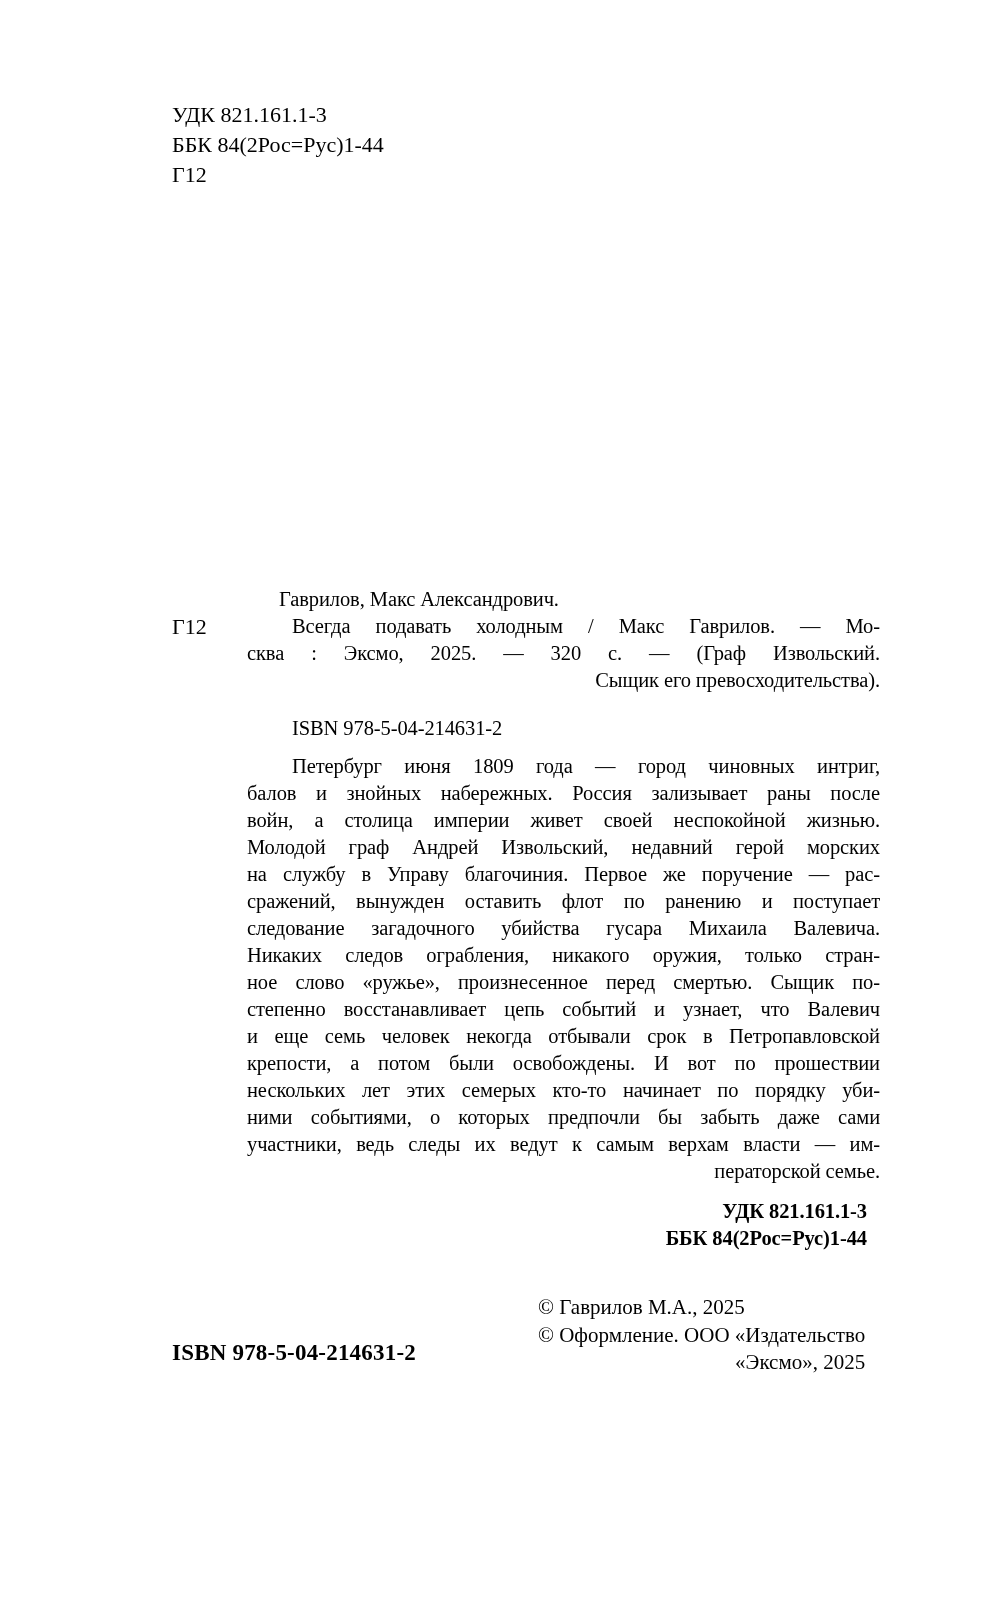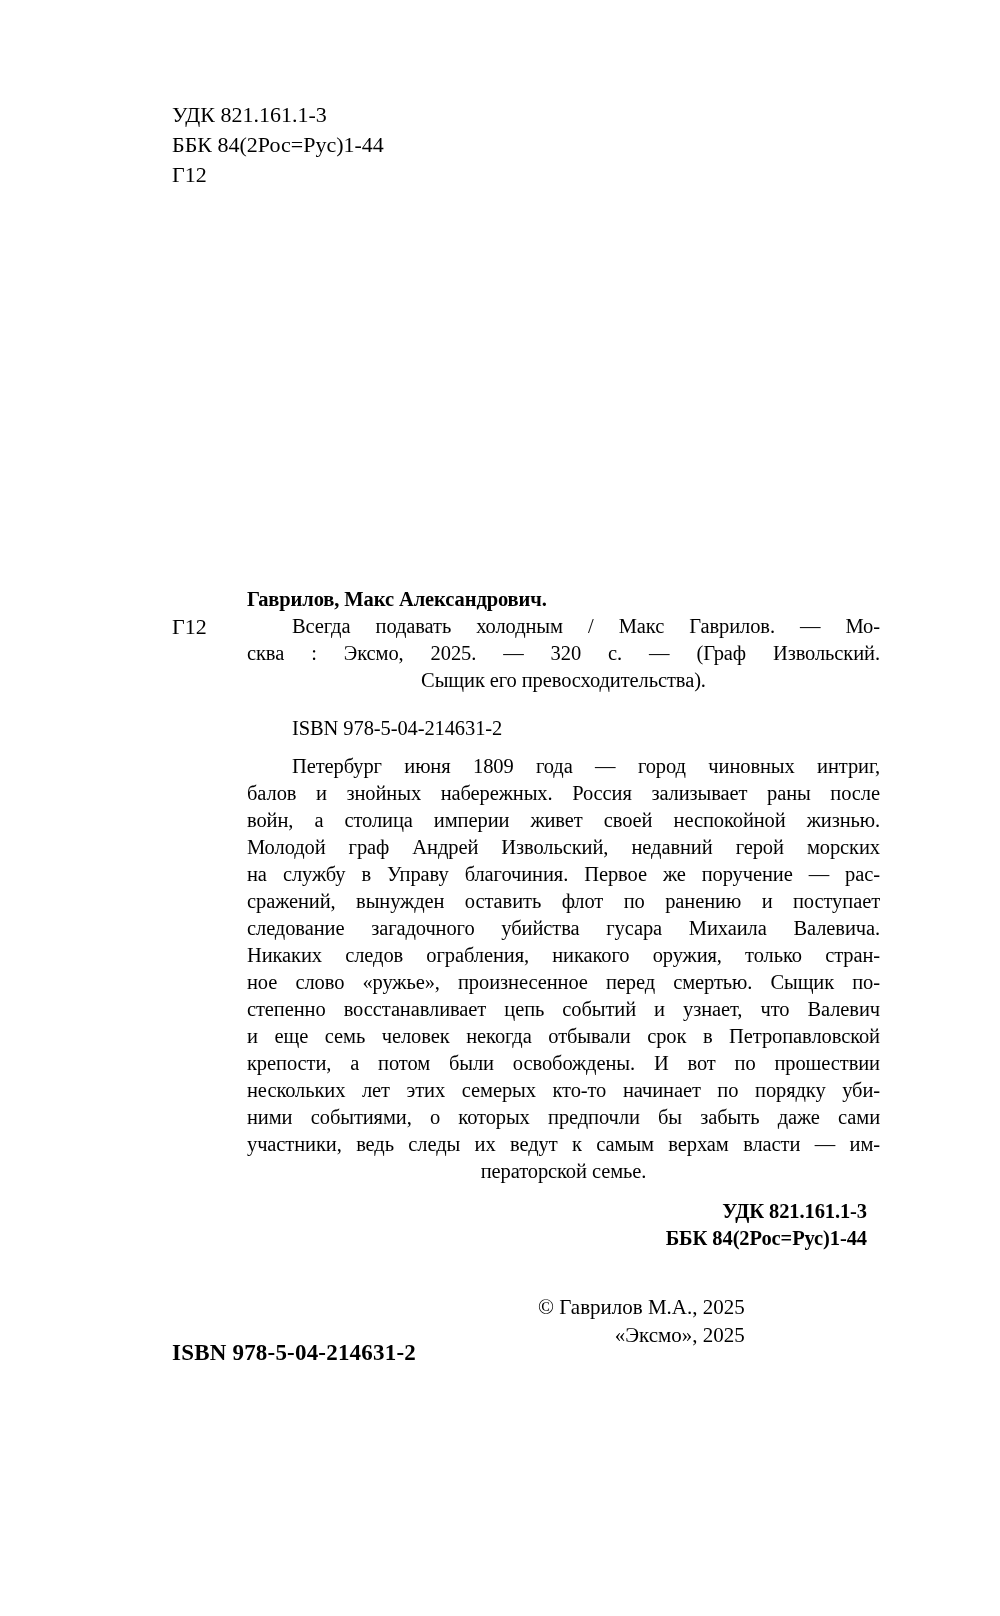--- a/index.html
+++ b/index.html
@@ -35,28 +35,29 @@
 
   .card {
     left: 247px;
     top: 586px;
     width: 633px;
     font-size: 20.5px;
     line-height: 27px;
     letter-spacing: -0.1px;
   }
   .card .author {
-    font-weight: 700;
+    font-weight: 400;
+    margin-left: 32px;
   }
   .jline {
     text-align: justify;
     text-align-last: justify;
   }
   .lastline {
-    text-align: center;
+    text-align: right;
   }
   .indent {
     padding-left: 45px;
     box-sizing: border-box;
   }
   .isbn-line {
     margin-top: 21px;
   }
   .annotation {
     margin-top: 11px;
@@ -129,18 +130,19 @@
     </div>
 
     <div class="right-codes">
       <div>УДК 821.161.1-3</div>
       <div>ББК 84(2Рос=Рус)1-44</div>
     </div>
   </div>
 
   <div class="abs copyright">
     <div>© Гаврилов М.А., 2025</div>
+    <div>© Оформление. ООО «Издательство</div>
     <div class="cp-indent">«Эксмо», 2025</div>
   </div>
 
   <div class="abs bottom-isbn">ISBN 978-5-04-214631-2</div>
 
 </div>
 
 </body></html>

